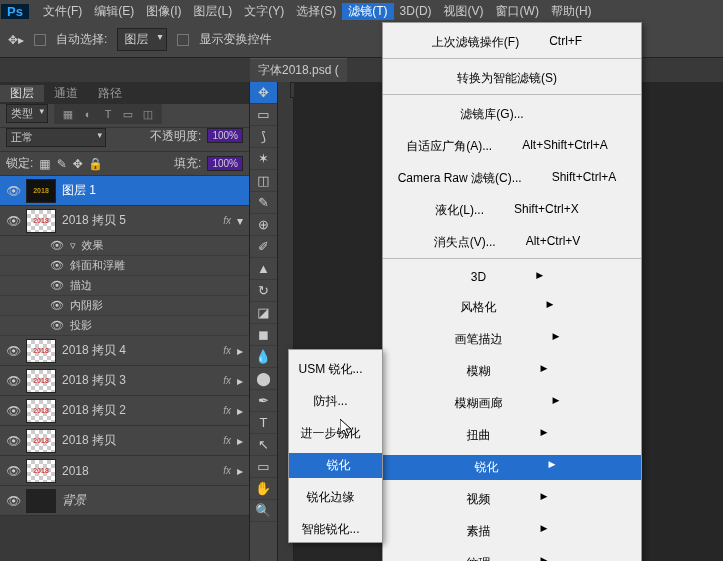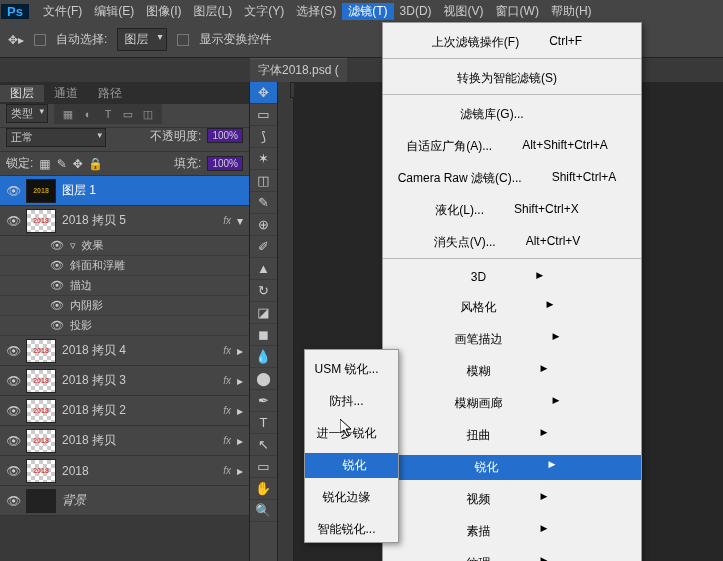--- a/index.html
+++ b/index.html
@@ -40,21 +40,21 @@
 .tool.sel { background:#246fce; }
 .canvas { flex:1; background:#262626; position:relative; }
 .ruler-v { width:16px; background:#3a3a3a; border-right:1px solid #222; }
 
 .menu { position:absolute; background:#f0f0f0; border:1px solid #999; box-shadow:2px 2px 6px rgba(0,0,0,.4); color:#000; font-size:12px; z-index:100; }
 .menu-item { padding:4px 30px 4px 20px; white-space:nowrap; display:flex; justify-content:center; gap:30px;margin-top:7px; }
 .menu-item.sel { background:#246fce; color:#fff;padding-left:36px; }
 .menu-item.arrow:after { content:"▶"; font-size:9px; margin-left:20px; }
 .menu hr { border:none; border-top:1px solid #bbb; margin:3px 0; }
 .menu1 { top:22px; left:382px; width:260px; }
-.menu2 { top:349px; left:304px; width:95px; }
+.menu2 { top:349px; left:288px; width:95px; }
 .cursor { position:absolute; top:419px; left:340px; z-index:200; }
 .panel-icons { display:flex; gap:4px; padding:2px 6px; background:#393939; }
 .panel-icons span { width:16px; height:16px; color:#999; font-size:11px; display:flex; align-items:center; justify-content:center; }
 .lvl100 { background:#4c1d95; padding:1px 4px; font-size:10px; border:1px solid #222; }
 </style>
 </head>
 <body>
 
 <div class="menubar">
   <span class="ps-logo">Ps</span>

